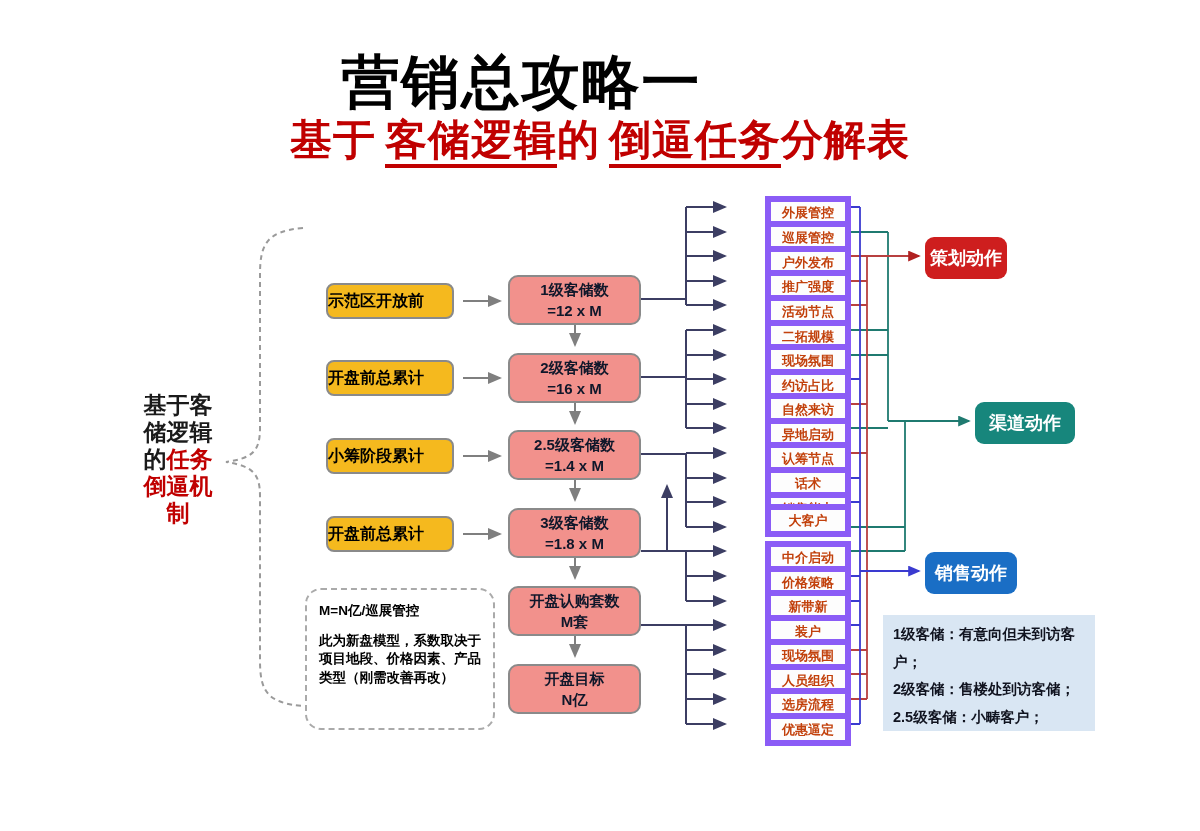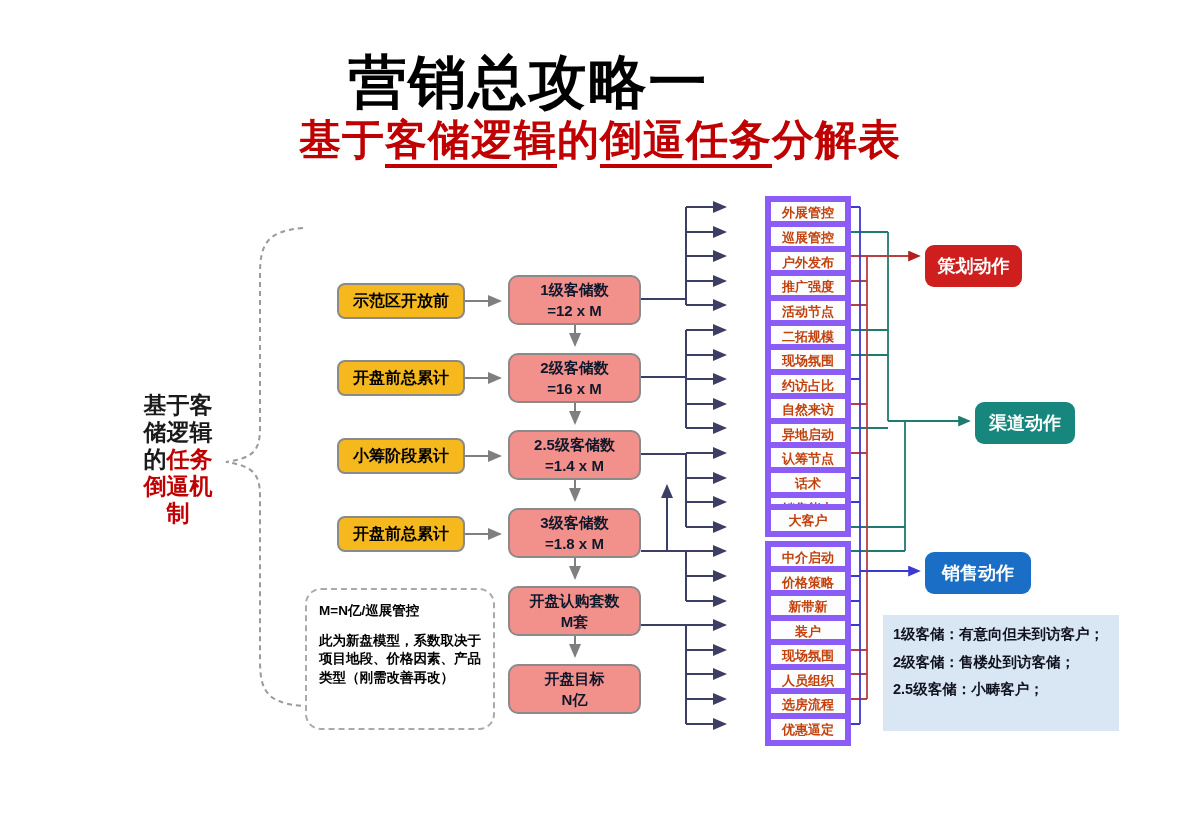--- a/index.html
+++ b/index.html
@@ -1,47 +1,47 @@
 <!DOCTYPE html>
 <html><head>
 <meta charset="utf-8">
 <style>
   html,body{margin:0;padding:0;background:#fff;}
   #canvas{position:relative;width:1200px;height:831px;background:#ffffff;overflow:hidden;
           font-family:"Liberation Sans","DejaVu Sans",sans-serif;}
   .abs{position:absolute;}
   
-  .title{top:44px;left:0;width:1043px;text-align:center;font-size:58px;font-weight:bold;color:#000;letter-spacing:2px;padding-left:7px;}
+  .title{top:44px;left:0;width:1043px;text-align:center;font-size:58px;font-weight:bold;color:#000;letter-spacing:2px;}
   .subtitle{top:112px;left:0;width:1200px;text-align:center;font-size:42px;font-weight:bold;color:#c00000;letter-spacing:1px;}
-  .subtitle .u{border-bottom:4px solid #c00000;padding-bottom:1px;}
+  .subtitle .u{border-bottom:4px solid #c00000;padding-bottom:1px;margin-left:9px;}
   
   .left-label{top:392px;left:142px;width:72px;font-size:23px;font-weight:bold;line-height:1.17;
               text-align:center;word-break:break-all;}
   .left-label .dk{color:#1a1a1a;}
   .left-label .rd{color:#c00000;}
   
-  .stage{left:337px;width:124px;height:32px;background:#f5b91e;border:2px solid #8a8a8a;border-radius:8px;
-         font-size:16px;font-weight:bold;color:#000;text-align:center;line-height:32px;}
+  .stage{left:326px;width:124px;height:32px;background:#f5b91e;border:2px solid #8a8a8a;border-radius:8px;
+         font-size:16px;font-weight:bold;color:#000;text-align:left;line-height:32px;}
   
   .kpi{left:508px;width:129px;height:44px;background:#f2918c;border:2px solid #8a8a8a;border-radius:10px;
        font-size:15px;font-weight:bold;color:#0f172a;text-align:center;line-height:21px;padding-top:2px;}
   
   .note{left:305px;top:588px;width:162px;height:114px;border:2px dashed #aaaaaa;border-radius:16px;
         padding:12px 12px;font-size:13.5px;font-weight:bold;color:#000;line-height:1.35;}
   .note .nl1{margin-bottom:12px;}
   
   .task{left:729px;width:74px;height:21px;background:#fdfdfd;border:6px solid #8b5cf6;
         font-size:13px;font-weight:bold;color:#c2410c;text-align:center;line-height:21px;margin-left:36px;}
   
   .action{height:42px;border-radius:9px;color:#fff;font-size:18px;font-weight:bold;text-align:center;line-height:42px;}
-  .action.red{left:925px;top:237px;width:97px;background:#ce1e1e;margin-top:8px;}
+  .action.red{left:925px;top:237px;width:82px;background:#ce1e1e;}
   .action.teal{left:975px;top:402px;width:100px;background:#17867c;}
-  .action.blue{left:925px;top:552px;width:106px;background:#1a6ec5;}
-  
-  .legend{left:883px;top:615px;width:236px;height:116px;background:#d9e6f3;color:#10131f;
+  .action.blue{left:925px;top:552px;width:92px;background:#1a6ec5;}
+  
+  .legend{left:883px;top:615px;width:212px;height:116px;background:#d9e6f3;color:#10131f;
           font-size:14.5px;font-weight:bold;line-height:1.9;padding:6px 10px;box-sizing:border-box;}
   svg{position:absolute;top:0;left:0;}
 </style>
 </head>
 <body>
 
 <div id="canvas">
 
   <svg width="1200" height="831" viewBox="0 0 1200 831">
     <defs>

